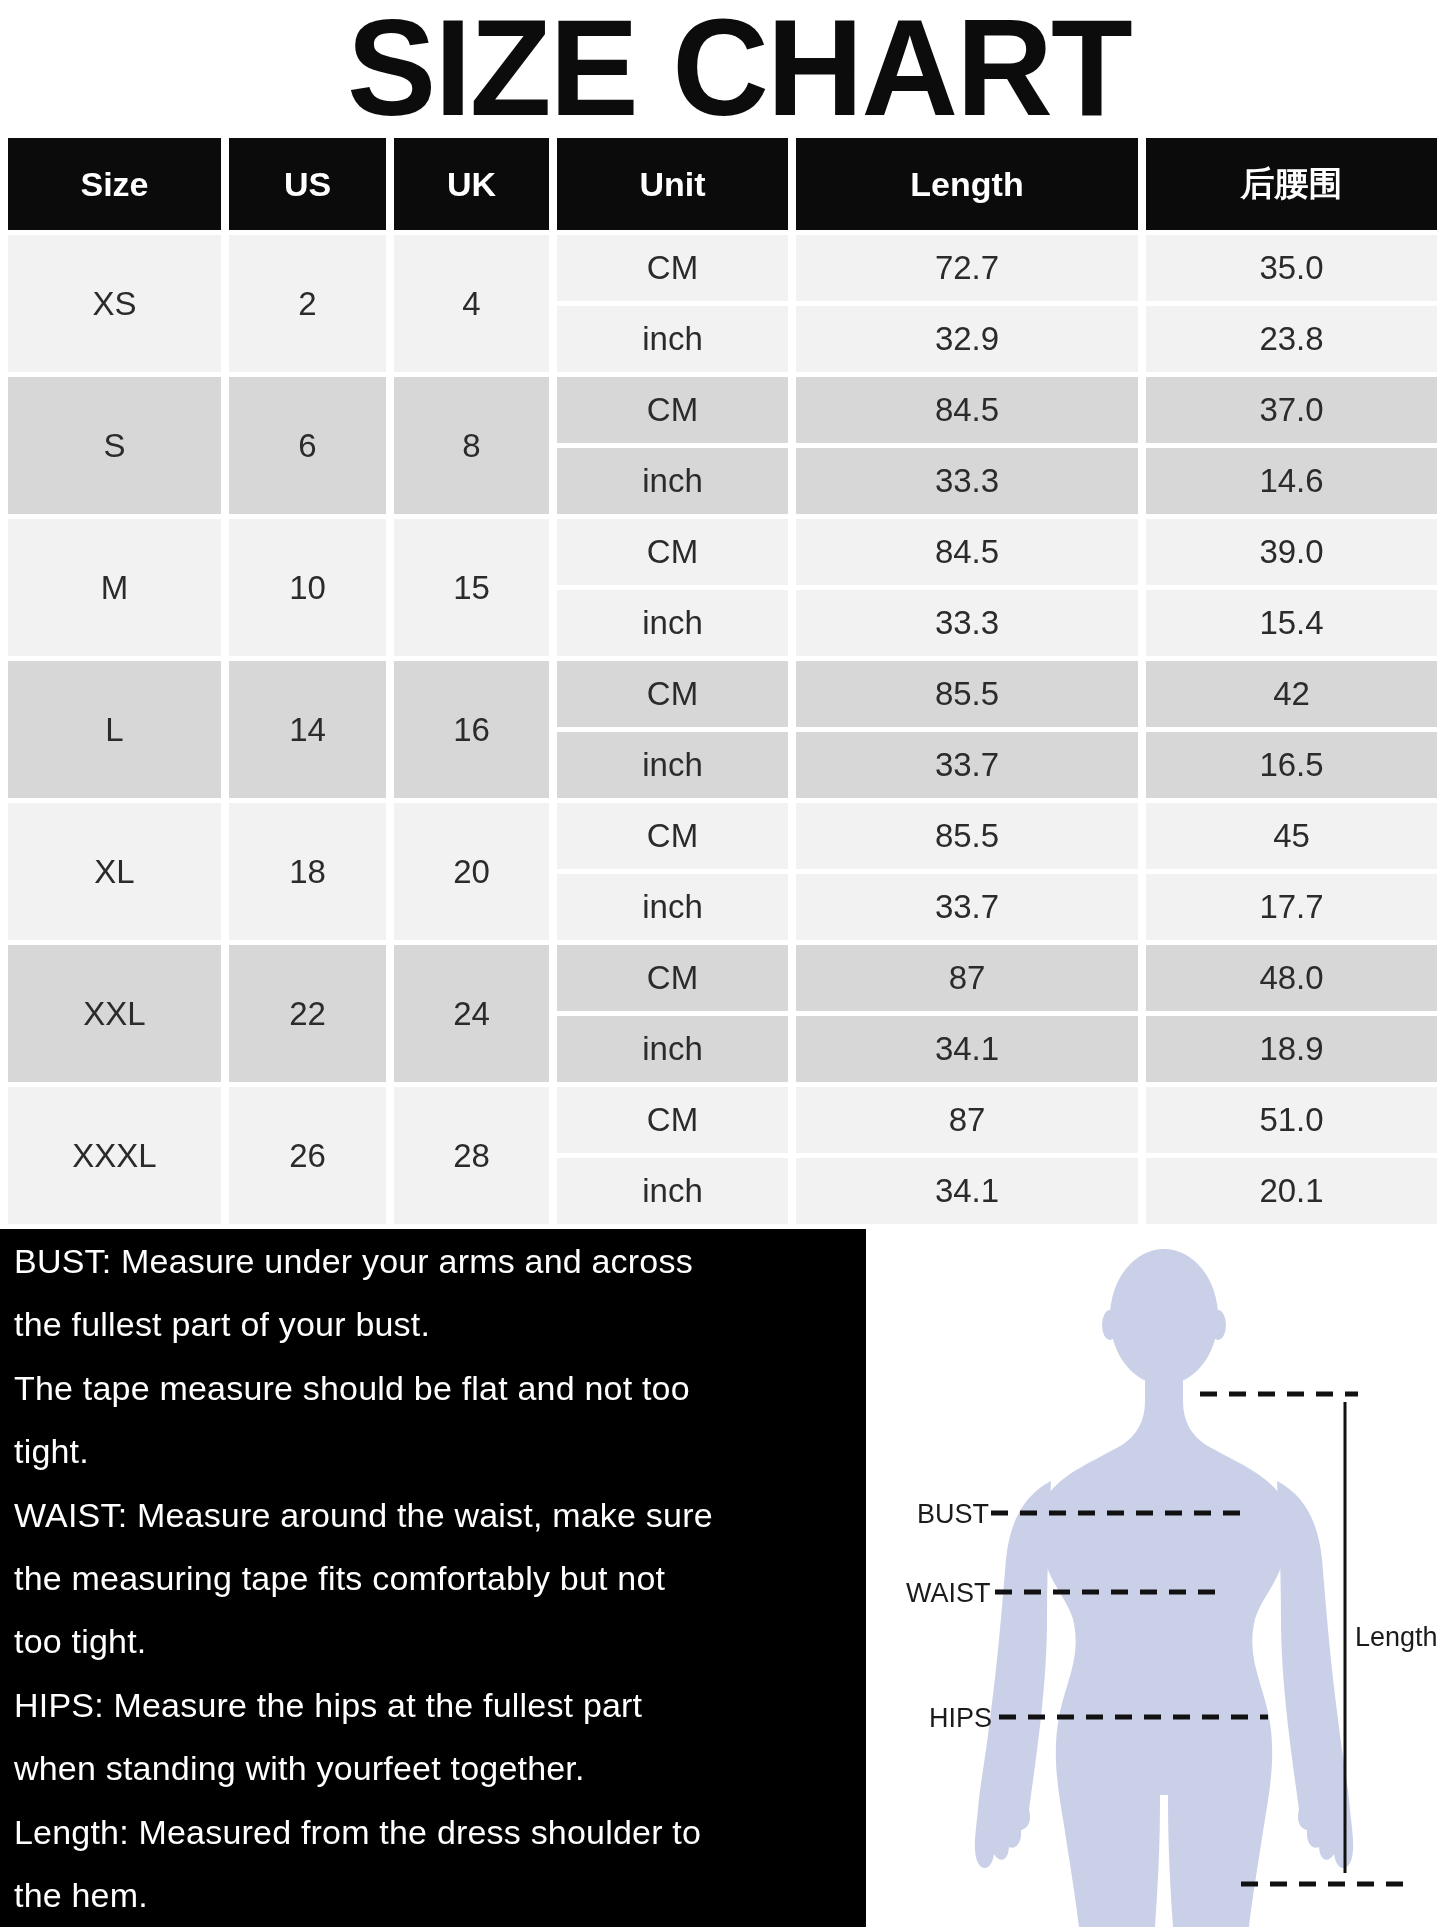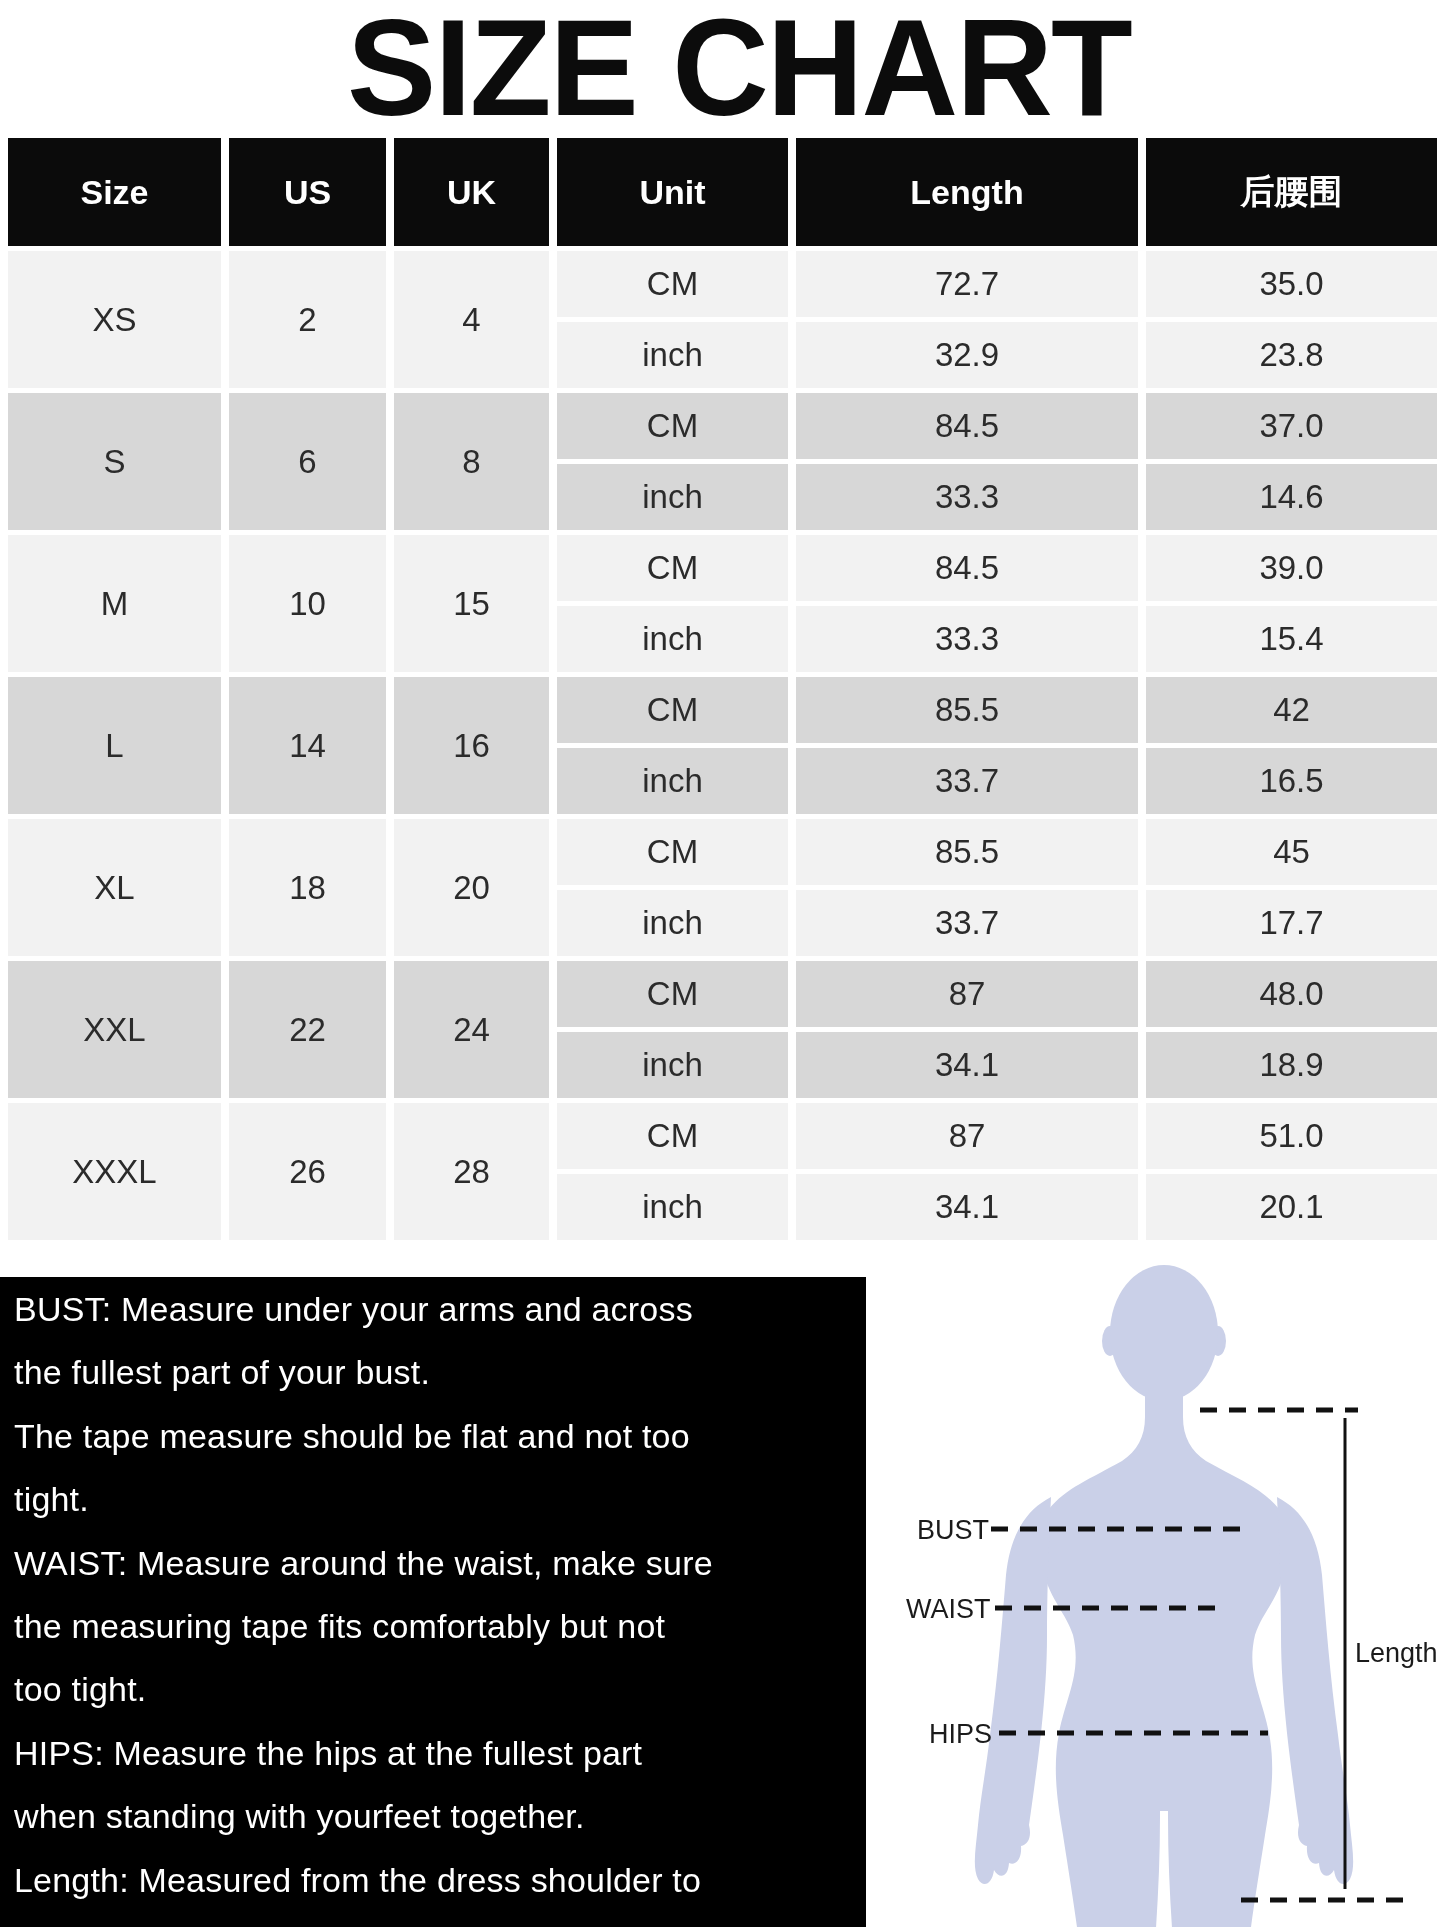--- a/index.html
+++ b/index.html
@@ -17,33 +17,33 @@
     letter-spacing:-2px; line-height:1; white-space:nowrap;
     transform:scaleX(0.97); transform-origin:center;
   }
   
   table.size-chart {
     width:1445px; table-layout:fixed;
     border-collapse:separate; border-spacing:8px 5px;
   }
   table.size-chart th {
     background:#0b0b0b; color:#ffffff; font-size:34px; font-weight:700;
-    height:108px; text-align:center; vertical-align:middle; padding:0;
+    height:92px; text-align:center; vertical-align:middle; padding:0;
   }
   table.size-chart td {
     font-size:33px; font-weight:400; color:#2b2b2b;
     height:66px; text-align:center; vertical-align:middle; padding:0;
   }
   tr.light td { background:#f2f2f2; }
   tr.dark  td { background:#d7d7d7; }
   
   .bottom { display:flex; height:698px; }
   .instructions {
     width:866px; box-sizing:border-box; background:#000000;
-    color:#ffffff; padding:1px 6px 0 14px; overflow:hidden;margin-top:32px;
+    color:#ffffff; padding:1px 6px 0 14px; overflow:hidden;
   }
   .instructions .line {
     font-size:34px; line-height:63.4px; white-space:nowrap; letter-spacing:0.2px;
   }
   .figure-area {
     position:relative; width:517px; height:698px; background:#ffffff;
   }
   .figure-area svg { position:absolute; left:0; top:0; }
   .diag-label { font-size:27px; fill:#1b1b1b; font-family:"Liberation Sans", sans-serif; }
 </style>

